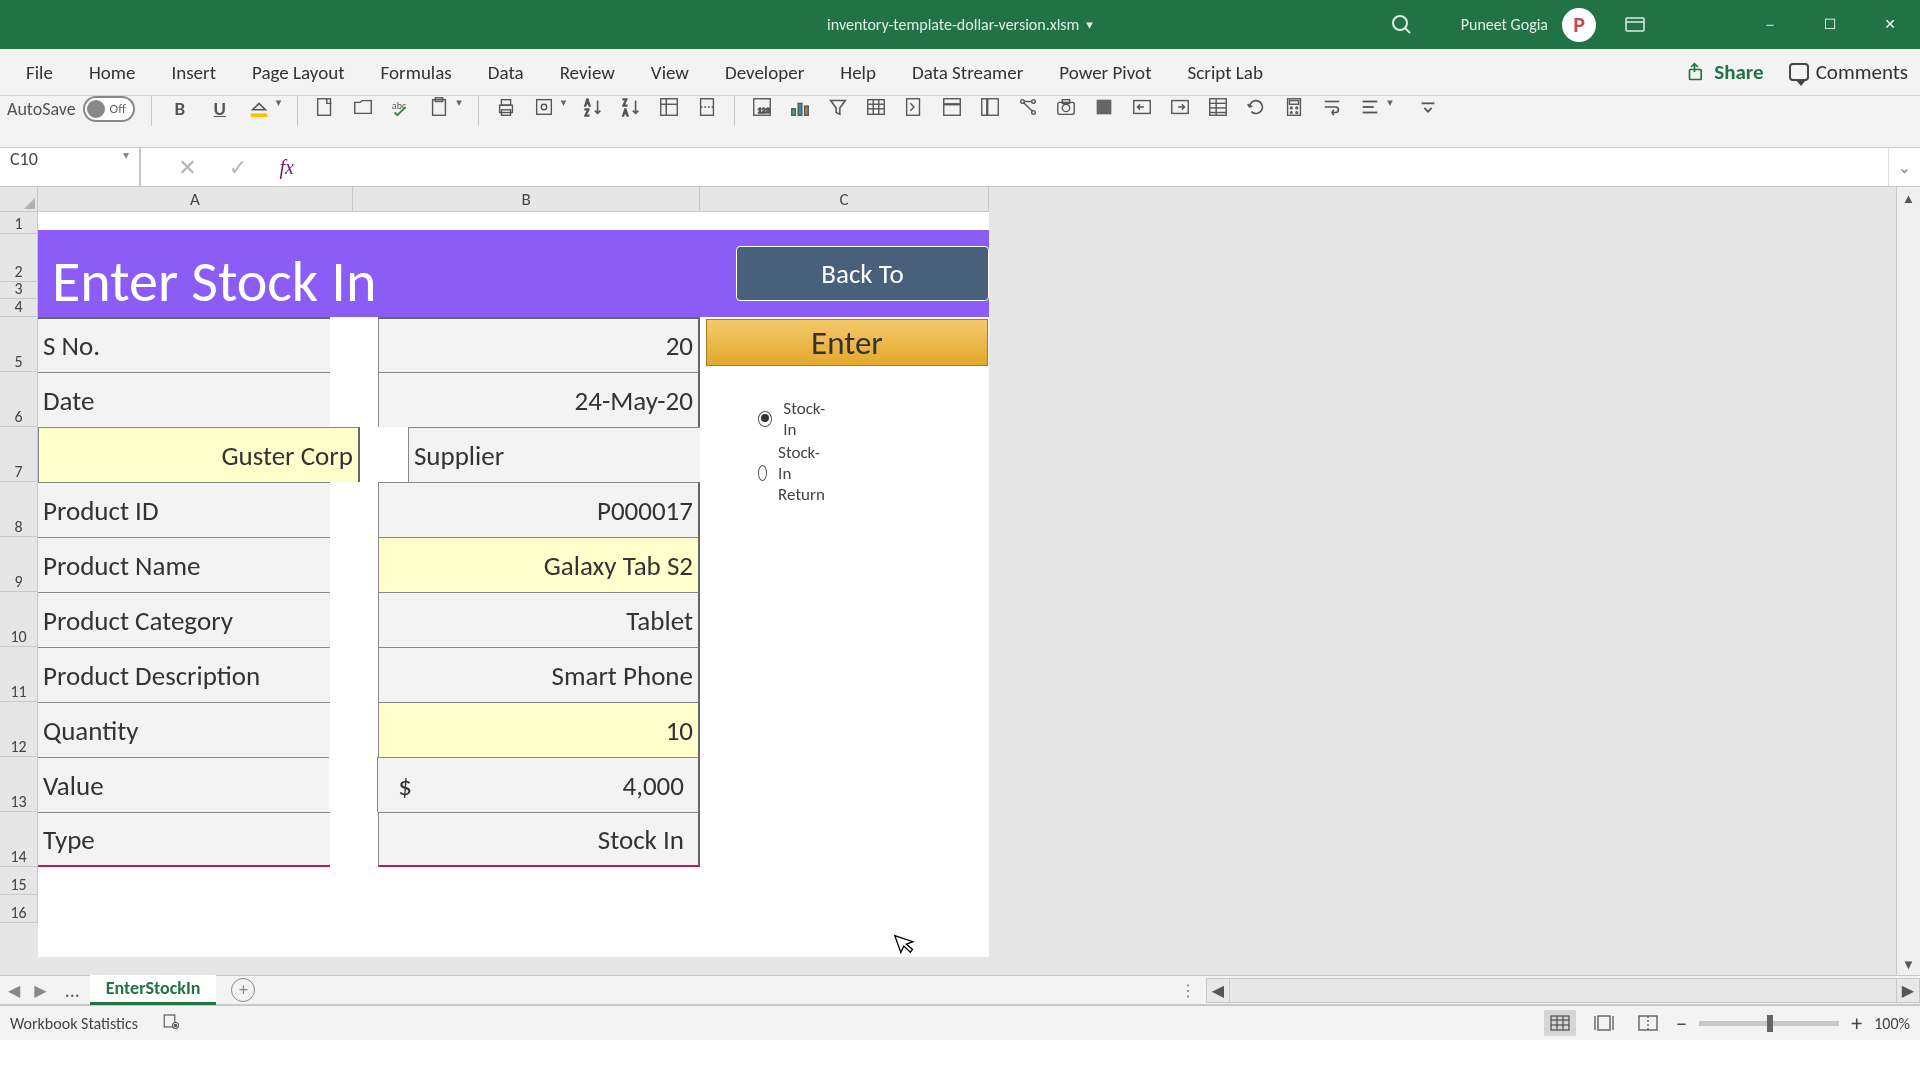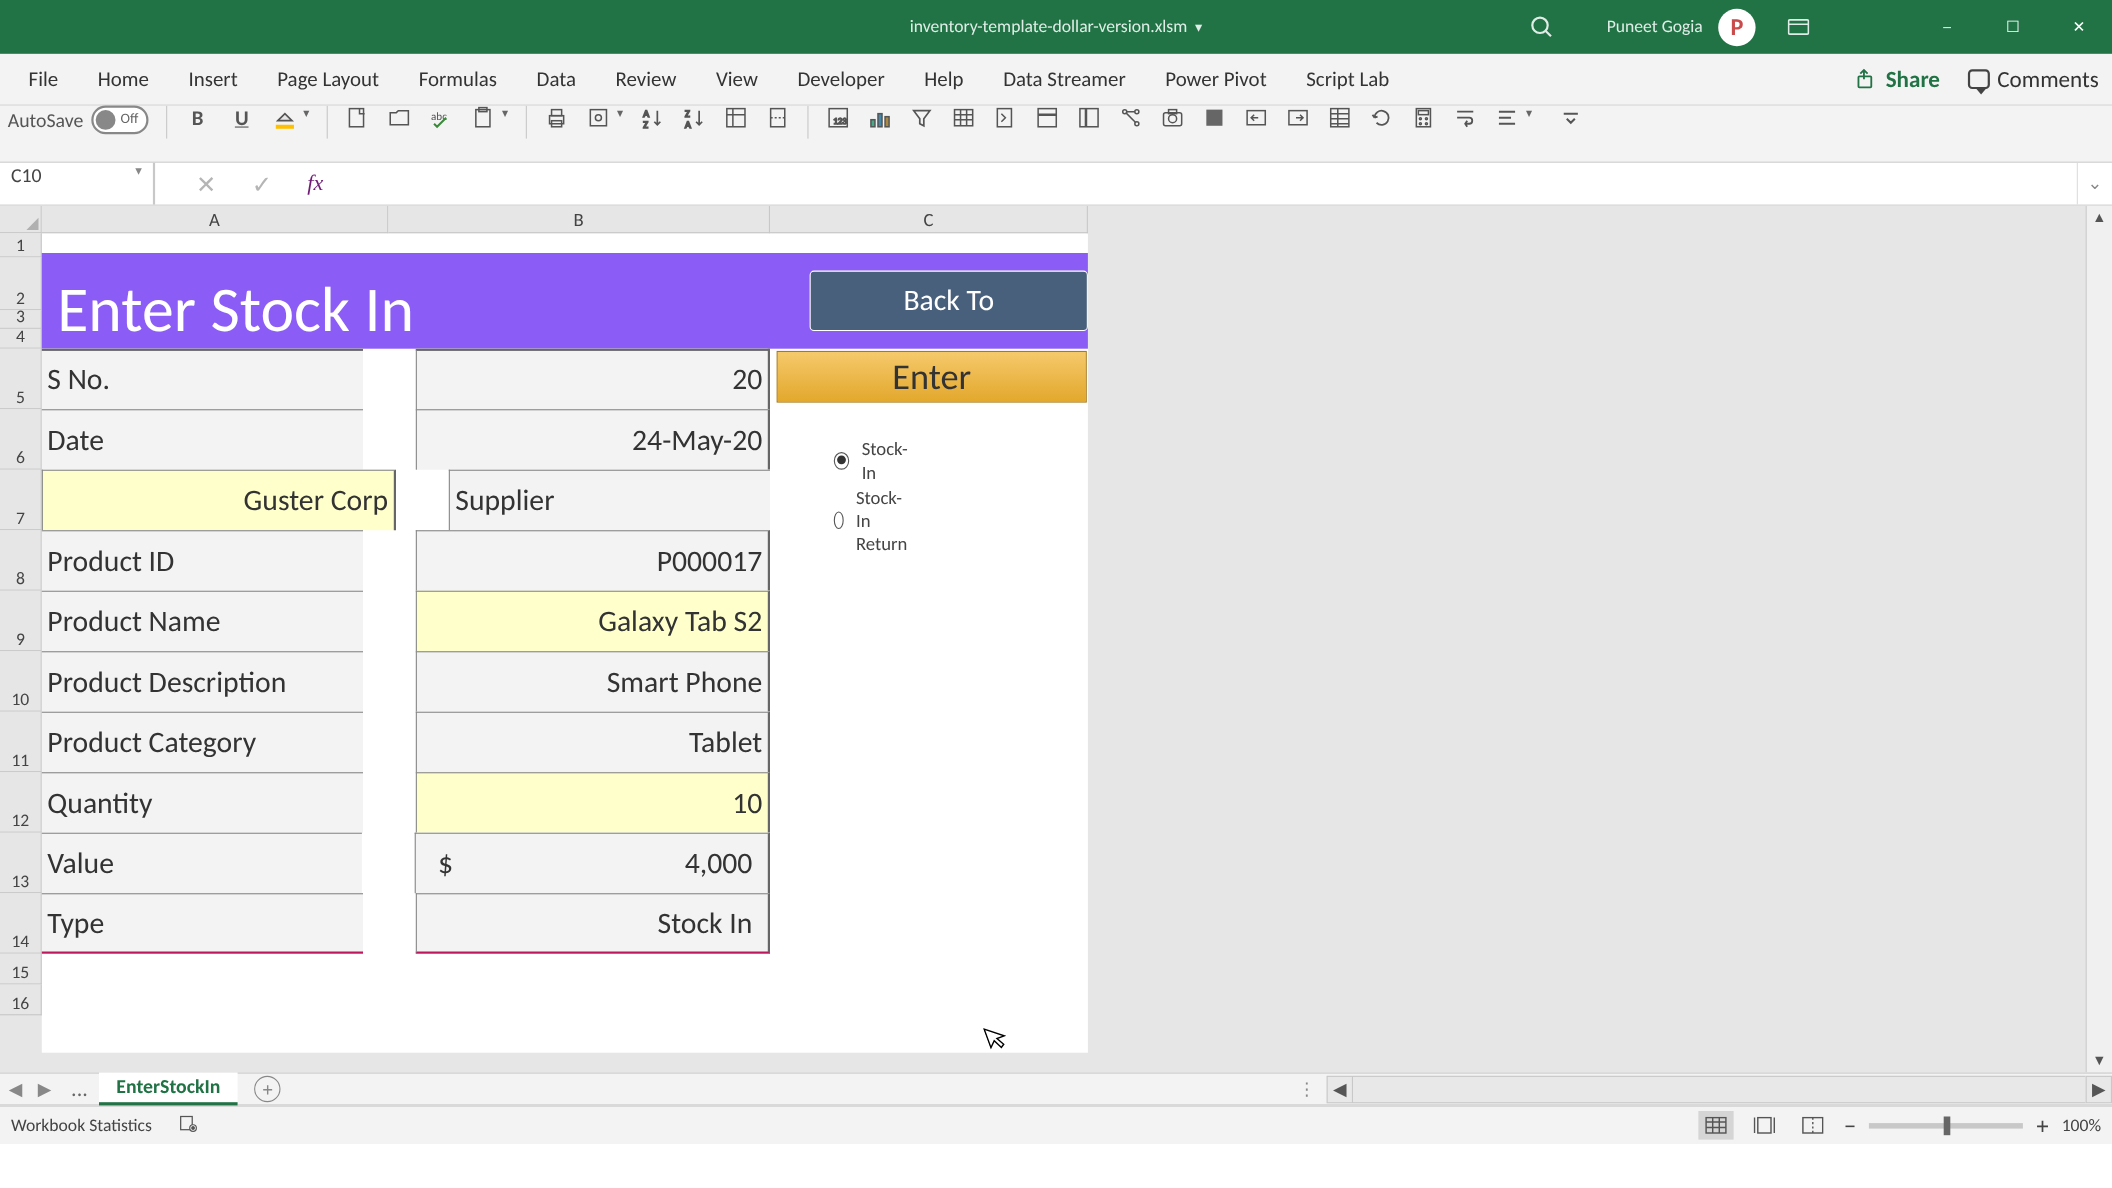--- a/index.html
+++ b/index.html
@@ -393,26 +393,26 @@
         </div>
       <div class="trow">
           <div class="tcell label-cell">Product ID</div>
           <div class="tcell value-cell">P000017</div>
         </div>
       <div class="trow">
           <div class="tcell label-cell">Product Name</div>
           <div class="tcell value-cell yellow">Galaxy Tab S2</div>
         </div>
       <div class="trow">
+          <div class="tcell label-cell">Product Category</div>
+          <div class="tcell value-cell">Tablet</div>
+        </div>
+      <div class="trow">
           <div class="tcell label-cell">Product Description</div>
           <div class="tcell value-cell">Smart Phone</div>
-        </div>
-      <div class="trow">
-          <div class="tcell label-cell">Product Category</div>
-          <div class="tcell value-cell">Tablet</div>
         </div>
       <div class="trow">
           <div class="tcell label-cell">Quantity</div>
           <div class="tcell value-cell yellow">10</div>
         </div>
       <div class="trow">
           <div class="tcell label-cell">Value</div>
           <div class="tcell value-cell value-currency">
             <span>$</span>
             <span>4,000</span>

